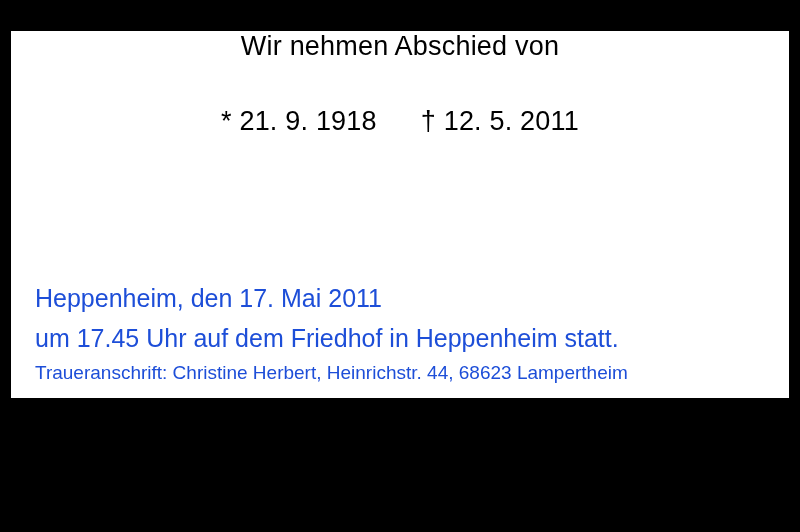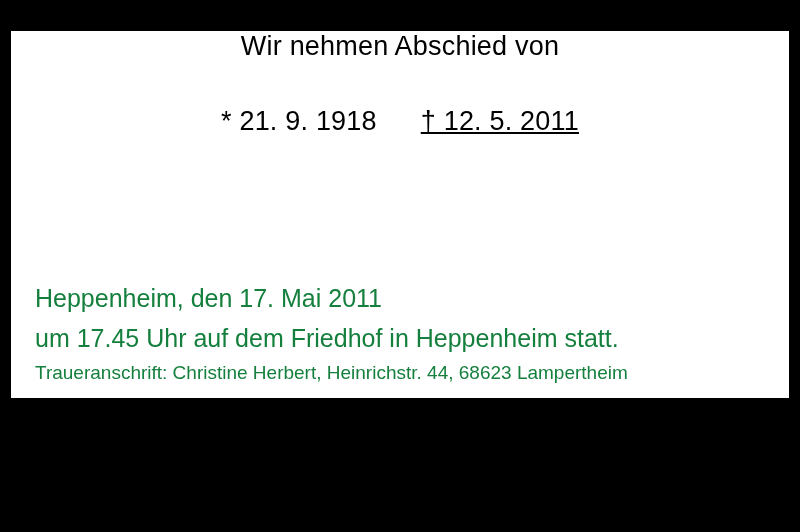--- a/index.html
+++ b/index.html
@@ -53,21 +53,20 @@
   .dates .birth {
     display: inline-block;
     margin-top: 28px;
   }
   .dates .gap {
     display: inline-block;
     width: 44px;
   }
   .dates .death {
     display: inline-block;
-    text-decoration: underline;
   }
   .mourners {
     position: absolute;
     right: 29px;
     top: 202px;
     text-align: right;
     color: #000000;
   }
   .mourners .heading {
     font-size: 25px;
@@ -79,21 +78,21 @@
     font-size: 25px;
     font-weight: bold;
     line-height: 1.28;
     white-space: nowrap;
   }
   .footer {
     position: absolute;
     left: 24px;
     right: 20px;
     bottom: 14px;
-    color: #15803d;
+    color: #1d4ed8;
     text-align: left;
   }
   .place-date {
     font-size: 25px;
     margin-bottom: 9px;
     white-space: nowrap;
   }
   .service {
     font-size: 25px;
     line-height: 1.32;

